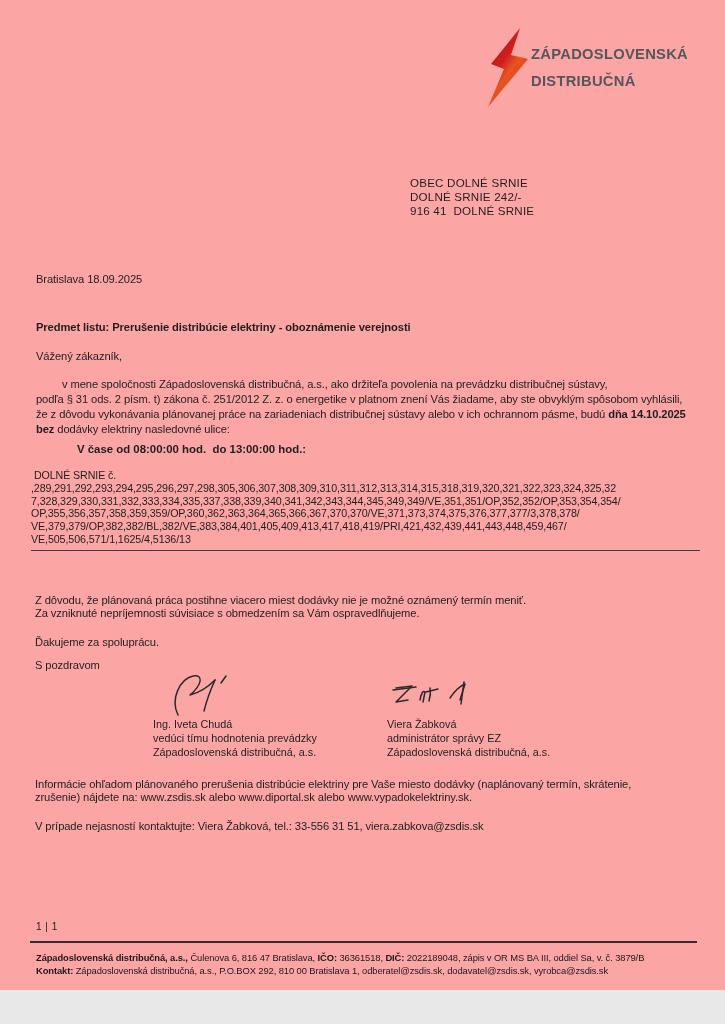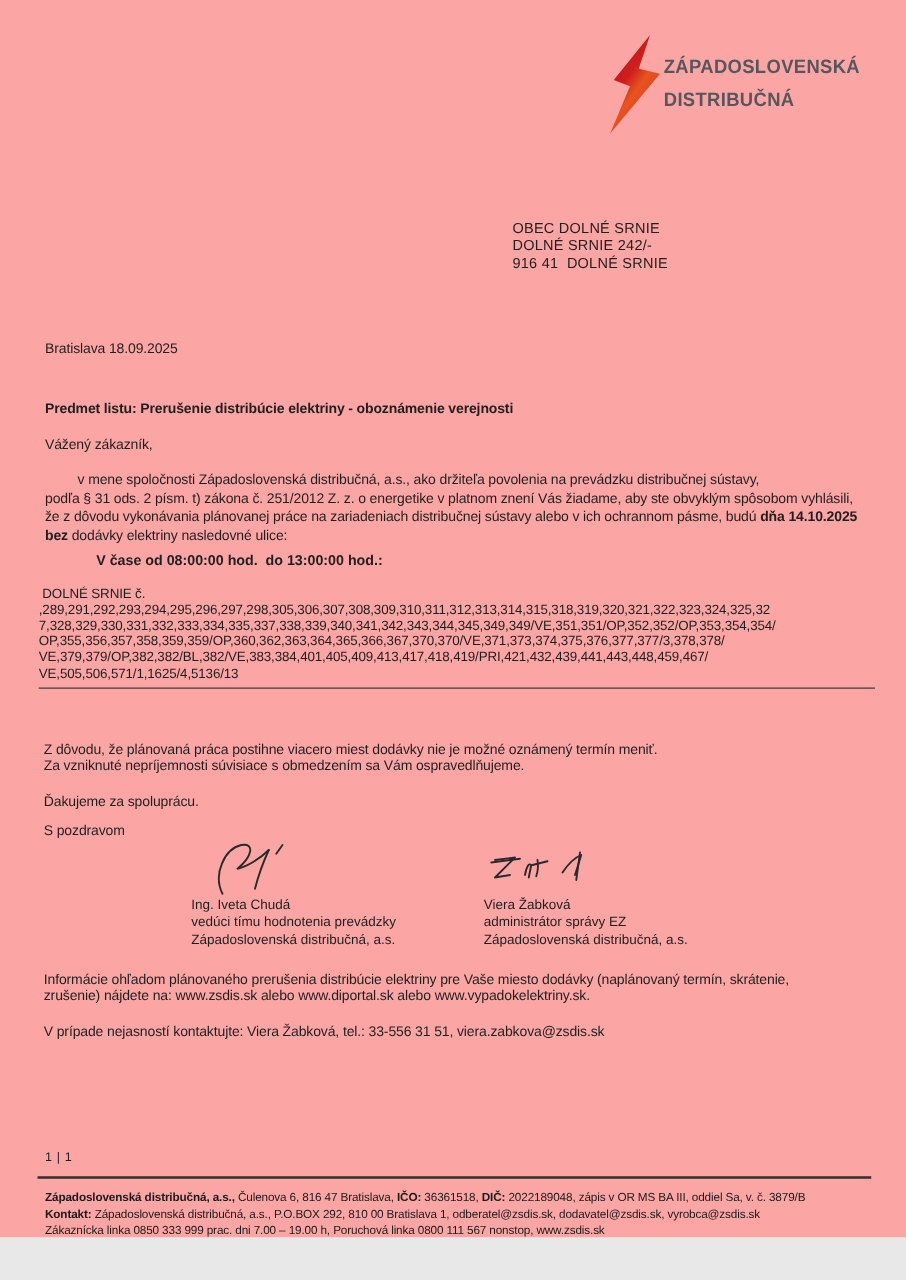--- a/index.html
+++ b/index.html
@@ -143,16 +143,15 @@
     <div class="line">Informácie ohľadom plánovaného prerušenia distribúcie elektriny pre Vaše miesto dodávky (naplánovaný termín, skrátenie,</div>
     <div class="line">zrušenie) nájdete na: www.zsdis.sk alebo www.diportal.sk alebo www.vypadokelektriny.sk.</div>
   </div>
   <div class="abs t contact line">V prípade nejasností kontaktujte: Viera Žabková, tel.: 33-556 31 51, viera.zabkova@zsdis.sk</div>
 
   <div class="abs pagenum line">1 | 1</div>
   <div class="abs footer-rule"></div>
   <div class="abs footer">
     <div class="line"><span class="b">Západoslovenská distribučná, a.s.,</span><span> Čulenova 6, 816 47 Bratislava, </span><span class="b">IČO:</span><span> 36361518, </span><span class="b">DIČ:</span><span> 2022189048, zápis v OR MS BA III, oddiel Sa, v. č. 3879/B</span></div>
     <div class="line"><span class="b">Kontakt:</span><span> Západoslovenská distribučná, a.s., P.O.BOX 292, 810 00 Bratislava 1, odberatel@zsdis.sk, dodavatel@zsdis.sk, vyrobca@zsdis.sk</span></div>
-    <div class="line">Zákaznícka linka 0850 333 999 prac. dni 7.00 – 19.00 h, Poruchová linka 0800 111 567 nonstop, www.zsdis.sk</div>
   </div>
 
 </div>
 
 </body></html>

